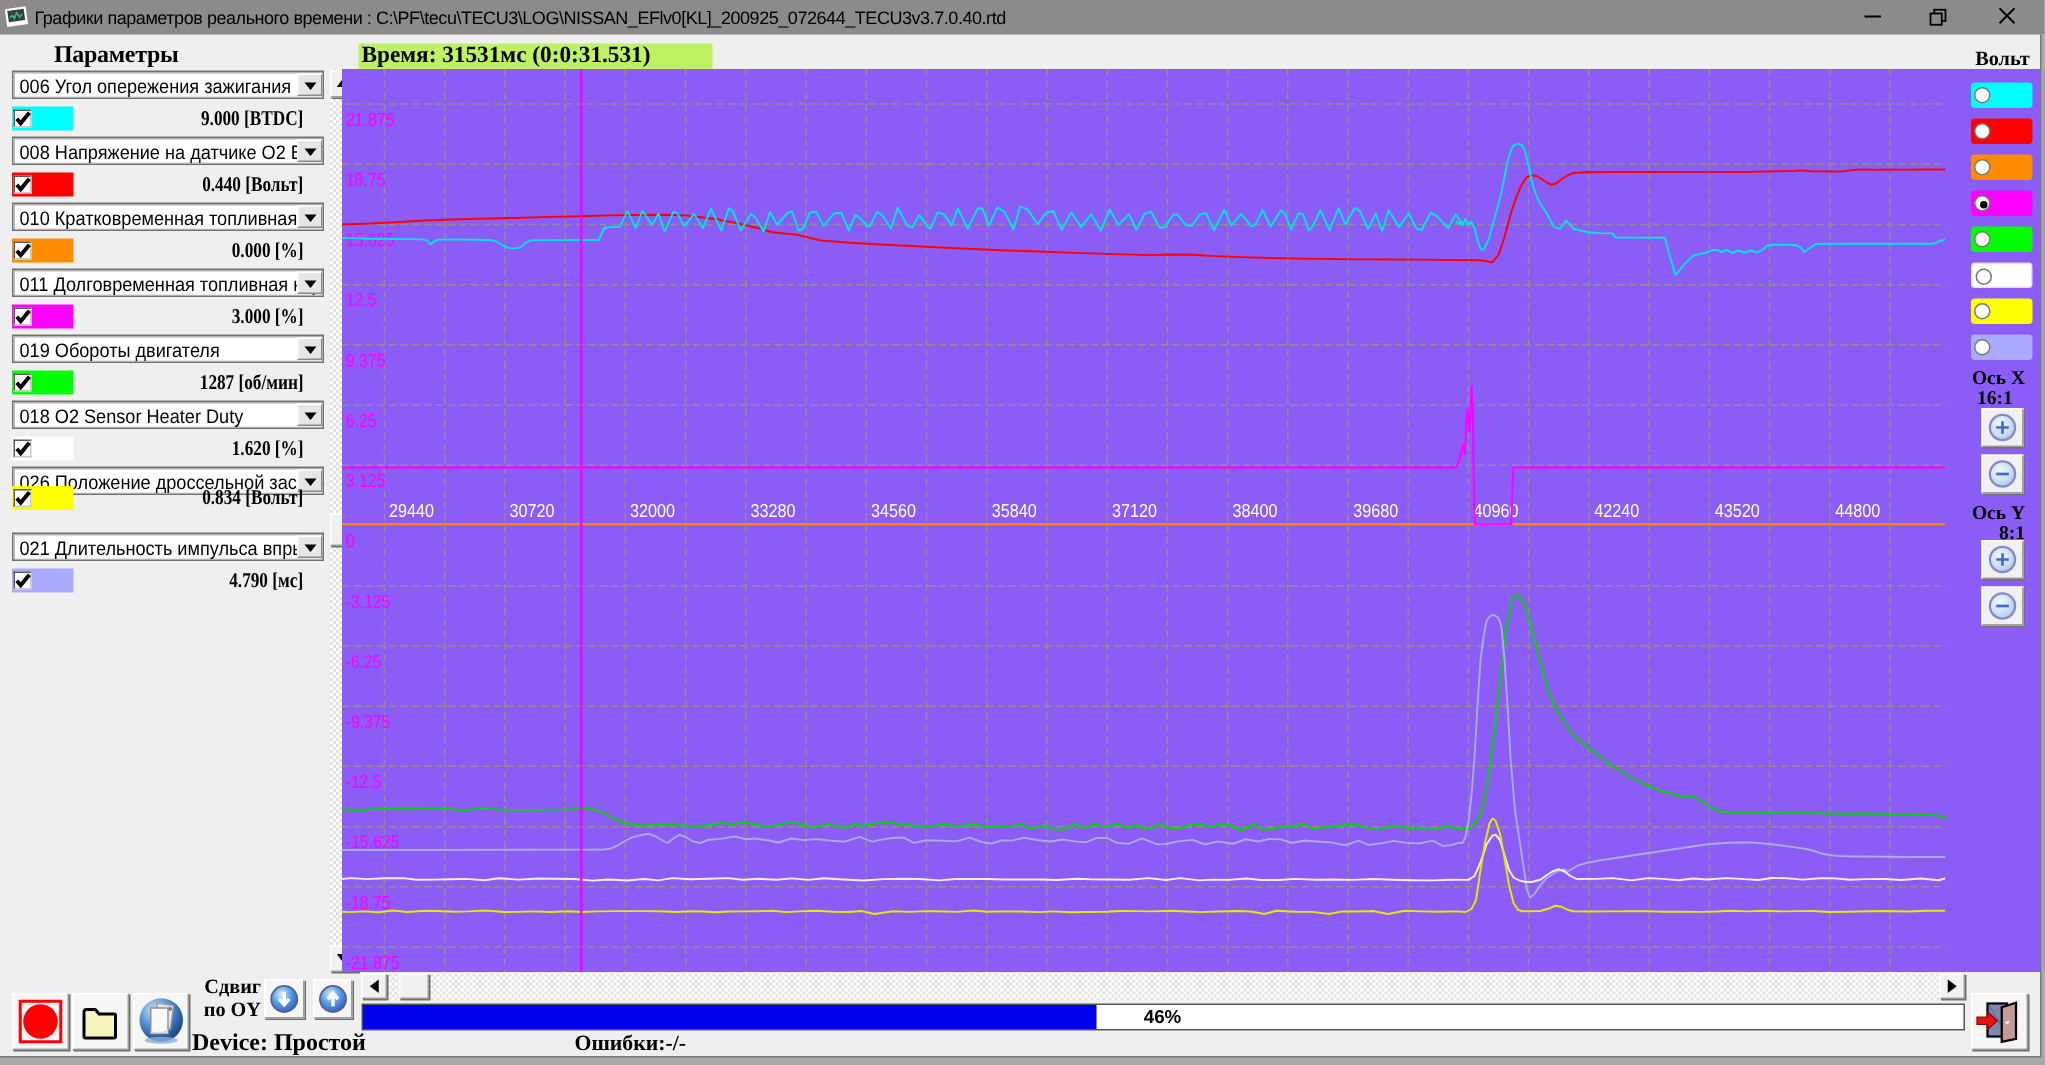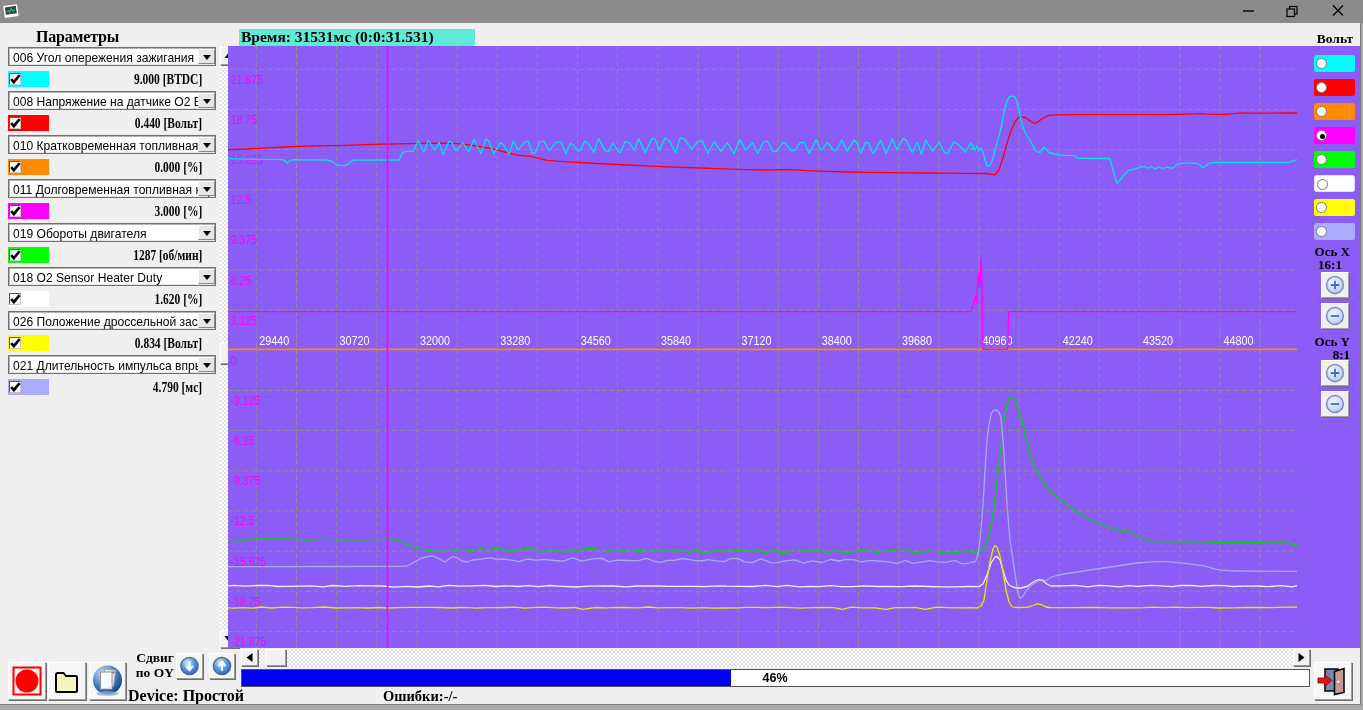--- a/index.html
+++ b/index.html
@@ -12,21 +12,21 @@
 .cbrow{position:absolute;left:8px;width:208px;height:16px}
 .cb{position:absolute;left:0.5px;top:2px;width:12.5px;height:12px;background:#fff;border:1.4px solid #585858;border-right-color:#c8c8c8;border-bottom-color:#c8c8c8}
 .cb svg{position:absolute;left:-0.5px;top:-1.5px}
 .sw{position:absolute;left:0;top:0;width:41px;height:16px}
 .val{position:absolute;right:14px;top:1px;font-family:"Liberation Serif",serif;font-weight:bold;font-size:14px;white-space:nowrap;transform:scaleX(0.82);transform-origin:100% 50%}
 #phead{position:absolute;left:36px;top:28px;width:160px;text-align:left;font-family:"Liberation Serif",serif;font-weight:bold;font-size:16px;letter-spacing:-0.2px}
 .sbtrack{position:absolute;background-color:#fff;background-image:conic-gradient(#e2e2e2 25%,#ffffff 0 50%,#e2e2e2 0 75%,#ffffff 0);background-size:4px 4px}
 .sbtn{position:absolute;background:#f1f1f1;border:1px solid #9d9d9d;border-top-color:#fff;border-left-color:#fff;box-shadow:1px 1px 0 #6e6e6e}
 .sbtn svg{position:absolute;left:0;top:0}
 #chart{position:absolute;left:228px;top:46px;width:1206px;height:602px;background:#8b5cf6}
-#tbox{position:absolute;left:239px;top:29px;width:236px;height:17px;background:#5eead4;font-family:"Liberation Serif",serif;font-weight:bold;font-size:15.5px}
+#tbox{position:absolute;left:239px;top:29px;width:236px;height:17px;background:#bef264;font-family:"Liberation Serif",serif;font-weight:bold;font-size:15.5px}
 #tbox span{position:absolute;left:2px;top:-1px;white-space:nowrap}
 .scsw{position:absolute;left:1314px;width:41px;height:17px;border-radius:2.5px}
 .rcirc{position:absolute;left:2px;top:3px;width:11px;height:11px;border-radius:50%;background:#fff;border:1px solid #777}
 .rdot{position:absolute;left:2.8px;top:2.8px;width:5px;height:5px;border-radius:50%;background:#000}
 .rtxt{position:absolute;font-family:"Liberation Serif",serif;font-weight:bold;font-size:13px;white-space:nowrap}
 .zbtn{position:absolute;left:1321px;width:28px;height:26px;background:#f0f0f0;border:1px solid #9d9d9d;border-top-color:#fff;border-left-color:#fff;box-shadow:1px 1px 0 #707070}
 .bigbtn{position:absolute;background:#f6f6f6;border:1px solid #9d9d9d;border-top-color:#fff;border-left-color:#fff;box-shadow:1px 1px 0 #6e6e6e}
 .sbold{font-family:"Liberation Serif",serif;font-weight:bold}
 #pbar{position:absolute;left:241px;top:669px;width:1069px;height:18px;background:#fff;border:1px solid #555}
 #pfill{position:absolute;left:0;top:0;width:489px;height:16px;background:#0000f0}
@@ -54,20 +54,21 @@
 </defs>
   </svg>
 <div id="tbar">
  <svg class="abs" style="left:3px;top:3px" width="17" height="17" viewBox="0 0 17 17">
   <g transform="rotate(-8 8.5 8.5)">
         <rect x="1" y="2" width="14" height="12" fill="#fff"></rect>
         <rect x="2.5" y="3.5" width="11" height="7.5" fill="#3a3f3a"></rect>
         <polyline points="3.5,8 5.5,7 6.5,9 8.5,5.5 10,8.5 12,7" stroke="#35c0a0" stroke-width="1" fill="none"></polyline>
       </g>
  </svg>
+ <span class="tt">Графики параметров реального времени : C:\PF\tecu\TECU3\LOG\NISSAN_EFlv0[KL]_200925_072644_TECU3v3.7.0.40.rtd</span>
  <svg class="abs" style="left:1242px;top:0" width="110" height="23" viewBox="0 0 110 23">
   <line x1="1" y1="11" x2="12" y2="11" stroke="#000" stroke-width="1.4"></line>
   <rect x="47.5" y="6.5" width="7.5" height="7.5" fill="none" stroke="#000" stroke-width="1.2"></rect>
   <rect x="45" y="9" width="7.5" height="7.5" fill="#8b8b8b" stroke="#000" stroke-width="1.2"></rect>
   <path d="M91 5.5 L101 15.5 M101 5.5 L91 15.5" stroke="#000" stroke-width="1.3"></path>
  </svg>
 </div>
 <div id="phead">Параметры</div>
 
 <div class="dd" style="top:47px">
@@ -159,21 +160,21 @@
       </svg>
     </span>
  <span class="val">1.620 [%]</span>
 </div>
 <div class="dd" style="top:311px">
     <span class="ddt">026 Положение дроссельной заслон</span>
     <span class="dda">
       <span class="tri"></span>
     </span>
   </div>
-<div class="cbrow" style="top:335px">
+<div class="cbrow" style="top:324px">
  <span class="sw" style="background:#ffff00"></span>
  <span class="cb">
       <svg width="13" height="13" viewBox="0 0 13 13">
         <polyline points="2.2,6.2 4.8,9.2 10.6,2.2" fill="none" stroke="#000" stroke-width="2.6"></polyline>
       </svg>
     </span>
  <span class="val">0.834 [Вольт]</span>
 </div>
 <div class="dd" style="top:355px">
     <span class="ddt">021 Длительность импульса впрыск</span>

